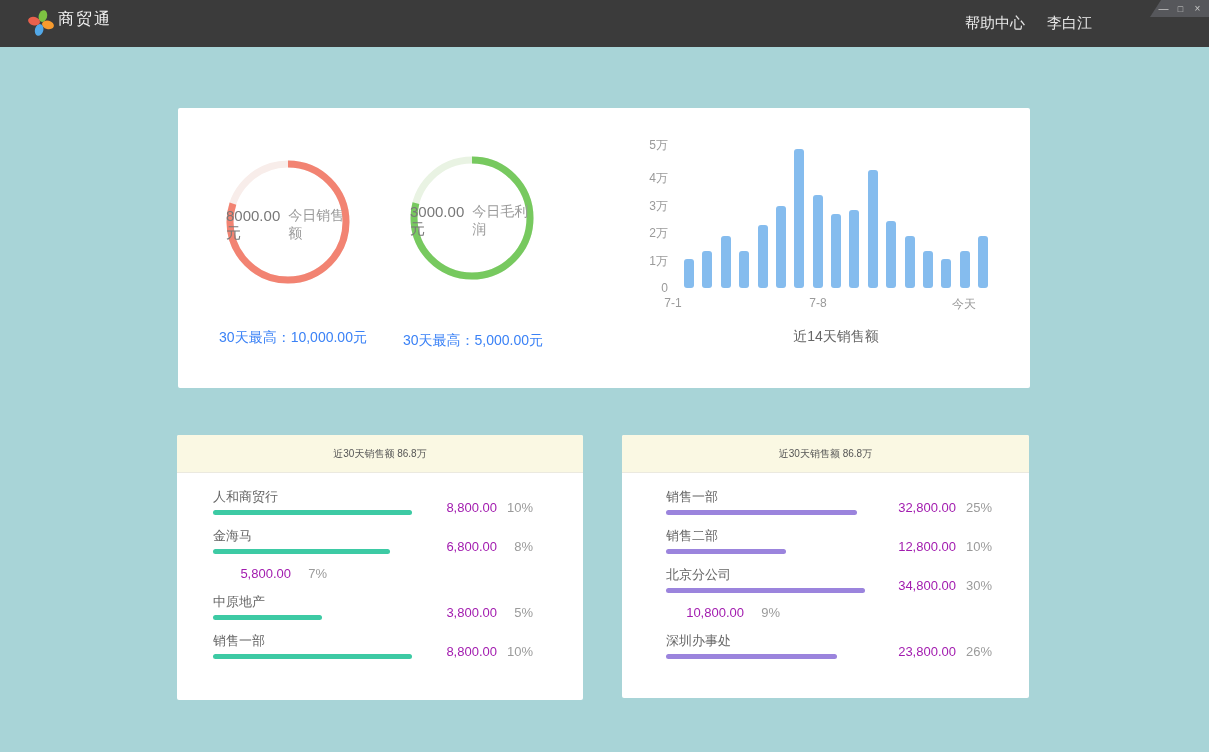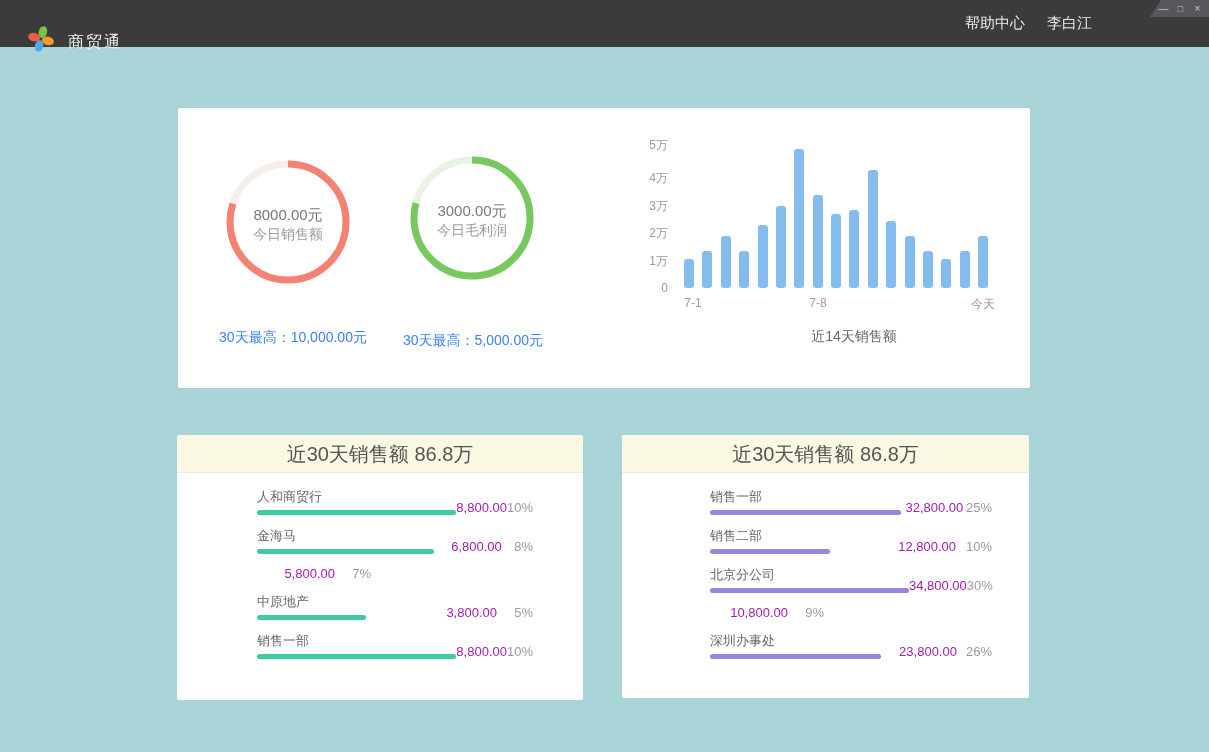--- a/index.html
+++ b/index.html
@@ -1,63 +1,63 @@
 <!DOCTYPE html>
 <html><head>
 <meta charset="utf-8">
 <style>
   * { margin:0; padding:0; box-sizing:border-box; }
   html,body { width:1209px; height:752px; overflow:hidden; }
   body { font-family:"Liberation Sans","DejaVu Sans",sans-serif; background:#a8d4d7; position:relative; }
 
   
   .topbar { position:absolute; left:0; top:0; width:1209px; height:47px; background:#3b3b3b; }
-  .brand-wrap { position:absolute; left:28px; top:25px; display:flex; align-items:flex-end; gap:14px; }
+  .brand-wrap { position:absolute; left:28px; top:9px; display:flex; align-items:flex-start; gap:4px; }
   .brand-title { color:#f2f2f2; font-size:16px; letter-spacing:2px; }
   .topbar-links { position:absolute; right:117px; top:0; height:47px; display:flex; align-items:center; gap:22px; }
   .topbar-link { color:#e8e8e8; font-size:15px; cursor:pointer; }
   .win-controls { position:absolute; right:0; top:0; width:59px; height:17px; background:#56575b;
                   clip-path:polygon(11px 0, 100% 0, 100% 100%, 0 100%);
                   display:flex; align-items:center; justify-content:flex-end; gap:6px; padding-right:6px; }
   .win-btn { color:#c9c9c9; font-size:10px; line-height:10px; width:11px; text-align:center; cursor:pointer; }
   .win-btn.max { font-size:9px; }
 
   
   .card { position:absolute; background:#fff; border-radius:2px; }
   .card-top { left:178px; top:108px; width:852px; height:280px; }
   .card-left { left:177px; top:435px; width:406px; height:265px; }
   .card-right { left:622px; top:435px; width:407px; height:263px; }
 
   
   .donut { position:absolute; width:124px; height:124px; }
   .donut-1 { left:48px; top:52px; }
   .donut-2 { left:232px; top:48px; }
-  .donut-center { position:absolute; inset:0; display:flex; flex-direction:column; align-items:center;
+  .donut-center { position:absolute; inset:0; display:flex; align-items:center;
                   justify-content:center; gap:1px; padding-top:6px; }
   .donut-value { font-size:15px; color:#787878; }
   .donut-label { font-size:14px; color:#9a9a9a; }
   .donut-footer { position:absolute; font-size:14px; color:#3b82f6; text-align:center; }
   .donut-footer-1 { left:20px; top:221px; width:190px; }
   .donut-footer-2 { left:205px; top:224px; width:180px; }
 
   
   .chart { position:absolute; left:440px; top:0; width:412px; height:280px; }
   .y-axis { position:absolute; left:0; top:0; }
   .y-tick { position:absolute; width:50px; text-align:right; font-size:12px; color:#9a9a9a; line-height:16px; }
   .plot { position:absolute; left:66px; top:36px; width:304px; height:144px;
           display:flex; justify-content:space-between; align-items:flex-end; }
   .vbar { width:10px; border-radius:3px; }
   .x-label { position:absolute; top:188px; transform:translateX(-50%); font-size:12px; color:#9a9a9a; white-space:nowrap; }
-  .chart-caption { position:absolute; left:84px; top:220px; width:304px; text-align:center; font-size:14px; color:#666; }
+  .chart-caption { position:absolute; left:66px; top:220px; width:304px; text-align:center; font-size:14px; color:#666; }
 
   
   .rank-header { height:38px; line-height:38px; text-align:center; background:#faf8e3;
-                 border-bottom:1px solid #ebe9df; font-size:20px; color:#555;
+                 border-bottom:1px solid #ebe9df; font-size:10px; color:#555;
                  border-radius:2px 2px 0 0; }
-  .rank-rows { padding:16px 0 0 0;margin-left:44px; }
+  .rank-rows { padding:16px 0 0 0; }
   .card-left .rank-rows { padding-left:36px; padding-right:50px; }
   .card-right .rank-rows { padding-left:44px; padding-right:37px; }
   .rank-row { display:flex; align-items:flex-end; margin-bottom:13px; }
   .rank-left { flex:1; }
   .rank-label { font-size:13px; color:#666; margin-bottom:6px; line-height:15px; }
   .rank-bar { height:5px; border-radius:3px; }
   .rank-val { width:78px; text-align:right; font-size:13px; color:#a21caf; line-height:14px; }
   .rank-pct { width:36px; text-align:right; font-size:13px; color:#9b9b9b; line-height:14px; }
 </style>
 </head>
@@ -136,23 +136,23 @@
         <div class="vbar" style="height: 78px; background: rgb(133, 188, 238);"></div>
         <div class="vbar" style="height: 118px; background: rgb(133, 188, 238);"></div>
         <div class="vbar" style="height: 67px; background: rgb(133, 188, 238);"></div>
         <div class="vbar" style="height: 52px; background: rgb(133, 188, 238);"></div>
         <div class="vbar" style="height: 37px; background: rgb(133, 188, 238);"></div>
         <div class="vbar" style="height: 29px; background: rgb(133, 188, 238);"></div>
         <div class="vbar" style="height: 37px; background: rgb(133, 188, 238);"></div>
         <div class="vbar" style="height: 52px; background: rgb(133, 188, 238);"></div>
       </div>
     <div>
-        <div class="x-label" style="left: 75px;">7-1</div>
+        <div class="x-label" style="left: 55px;">7-1</div>
         <div class="x-label" style="left: 200px;">7-8</div>
-        <div class="x-label" style="left: 365px;">今天</div>
+        <div class="x-label" style="left: 346px;">今天</div>
       </div>
     <div class="chart-caption">近14天销售额</div>
   </div>
 </div>
 
 <div class="card card-left">
   <div class="rank-header">近30天销售额 86.8万</div>
   <div class="rank-rows">
       <div class="rank-row">
         <div class="rank-left">

